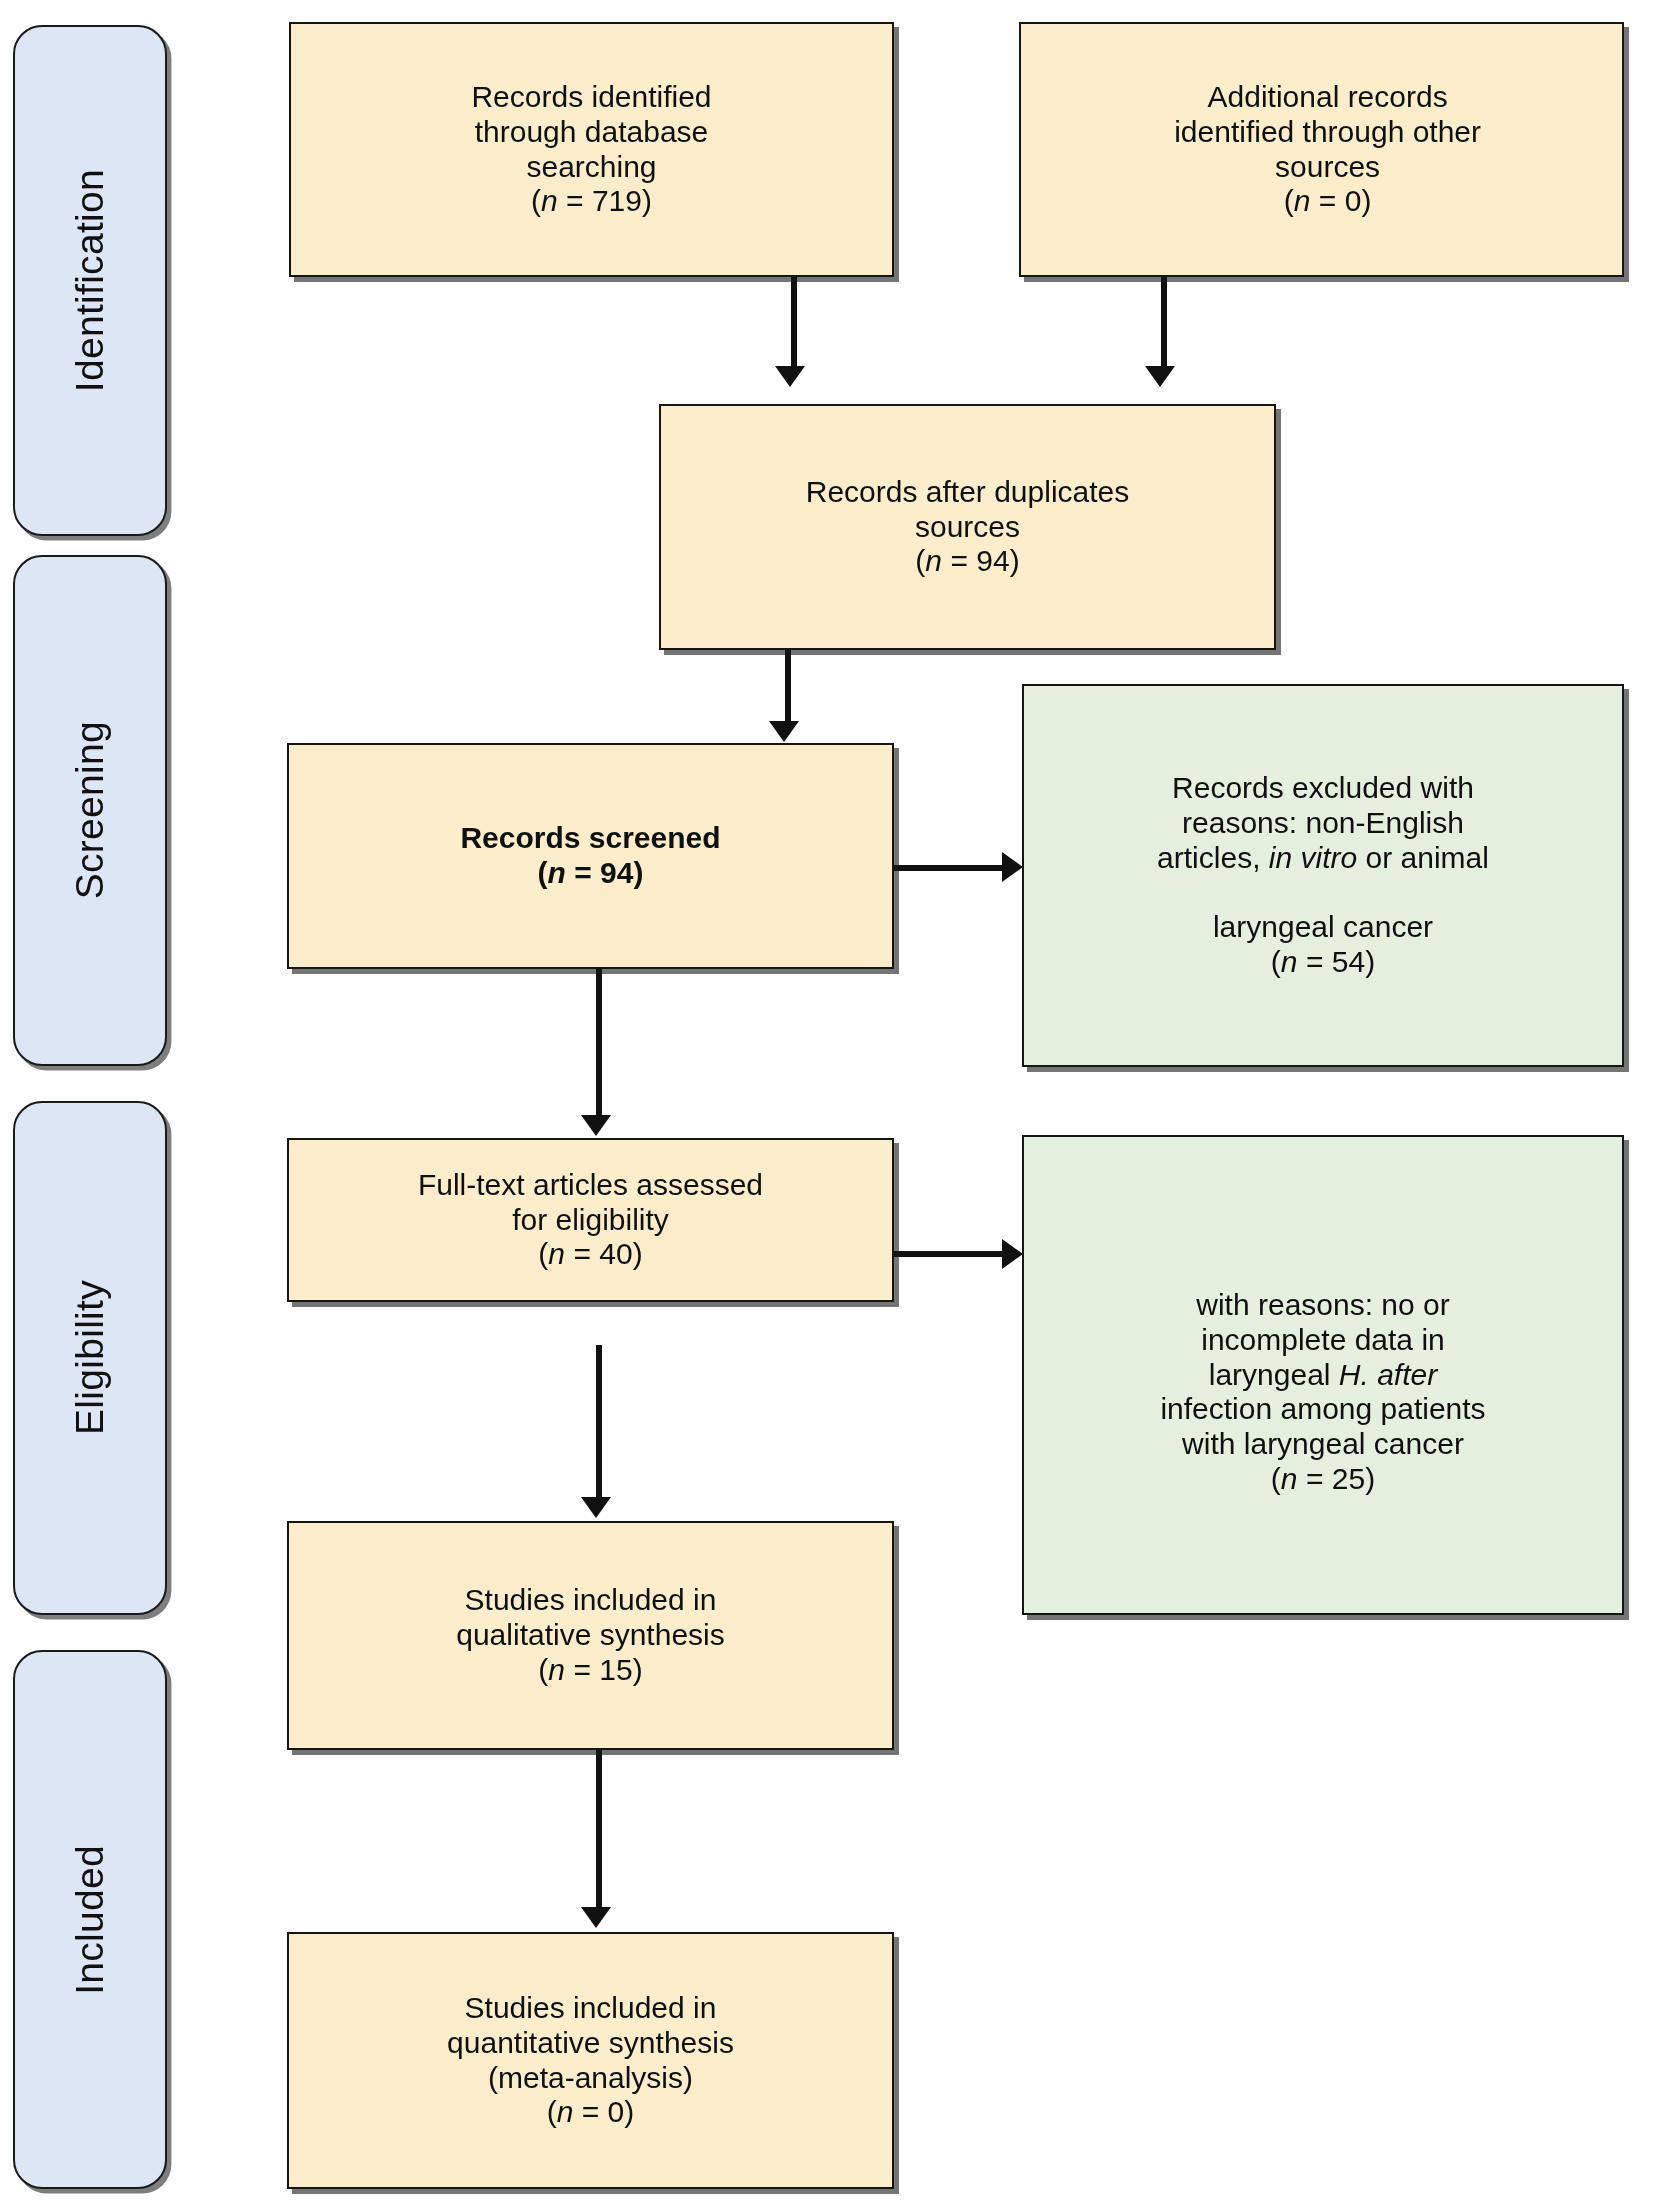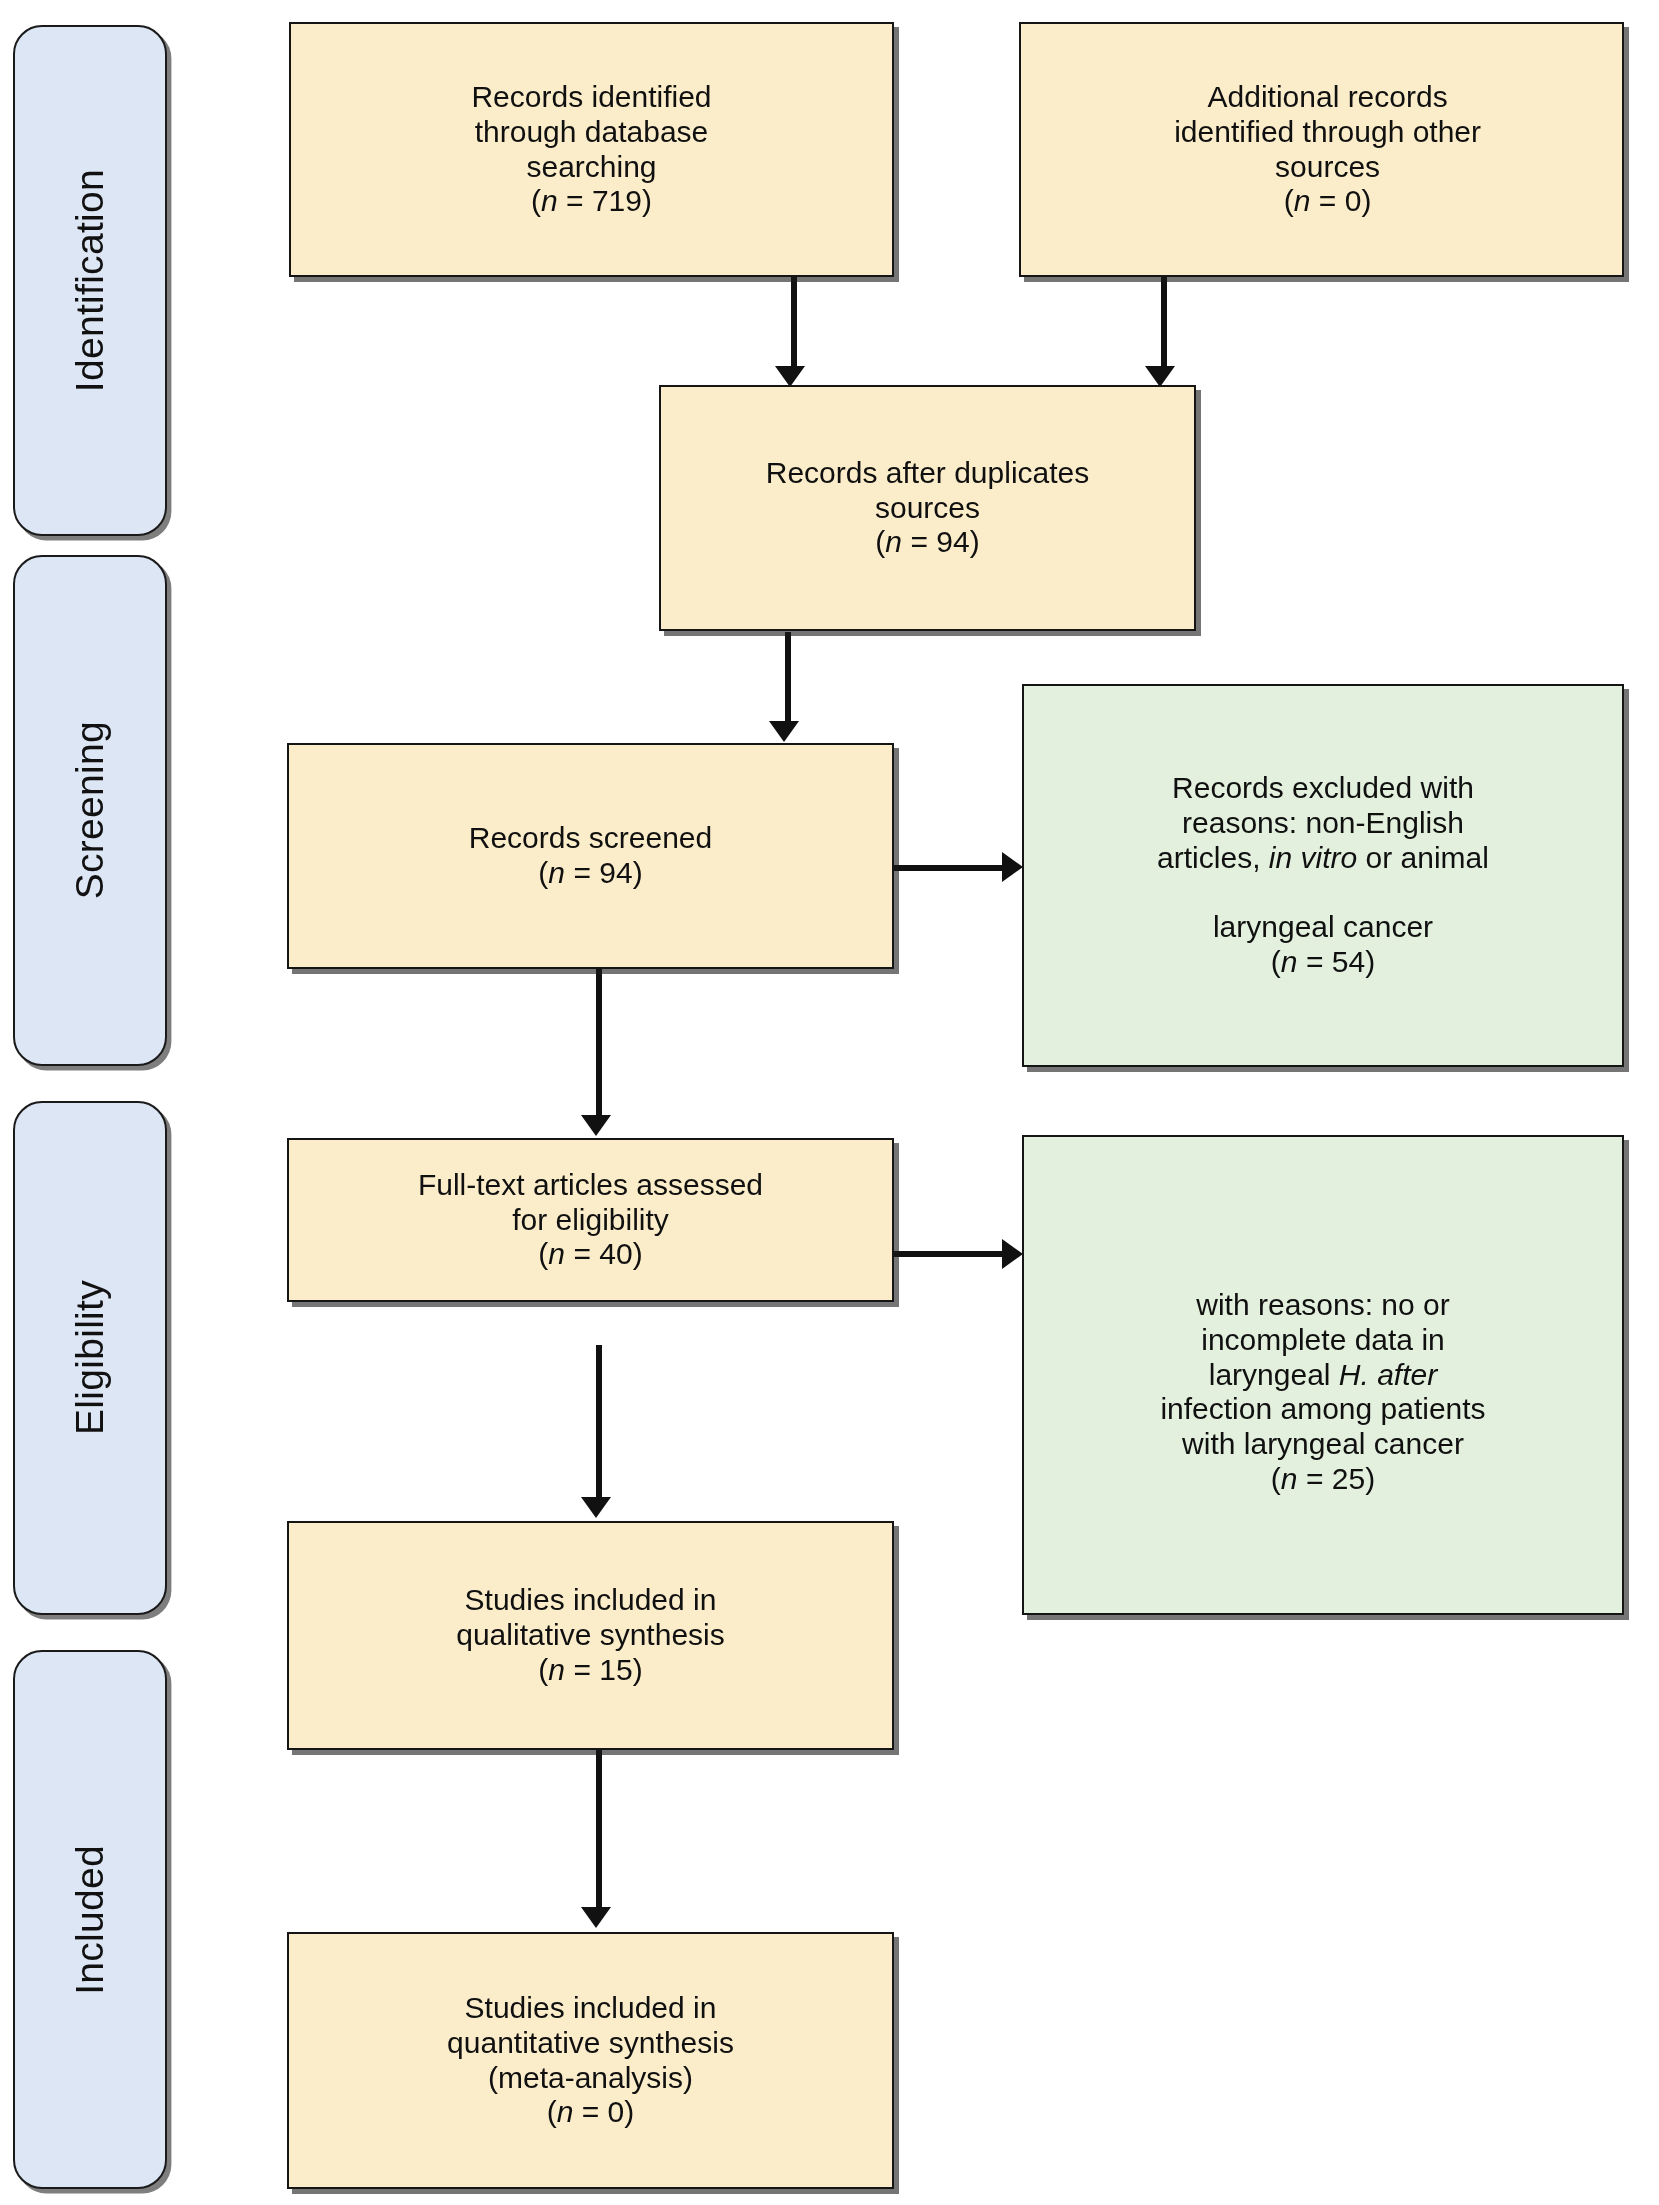--- a/index.html
+++ b/index.html
@@ -134,29 +134,29 @@
 
   <div class="flow-box yellow" style="left:1019px;top:22px;width:605px;height:255px;padding-left:21px;">
     <div class="box-text">
       <span>Additional records</span><br>
       <span>identified through other</span><br>
       <span>sources</span><br>
       <span>(<i>n</i> = <span>0</span>)</span>
     </div>
   </div>
 
-  <div class="flow-box yellow" style="left:659px;top:385px;width:537px;height:246px;">
+  <div class="flow-box yellow" style="left:659px;top:404px;width:617px;height:246px;">
     <div class="box-text">
       <span>Records after duplicates</span><br>
       <span>sources</span><br>
       <span>(<i>n</i> = <span>94</span>)</span>
     </div>
   </div>
 
-  <div class="flow-box yellow" style="left:287px;top:743px;width:607px;height:226px;">
+  <div class="flow-box yellow" style="left:287px;top:743px;width:607px;height:226px;font-weight:bold;">
     <div class="box-text">
       <span>Records screened</span><br>
       <span>(<i>n</i> = <span>94</span>)</span>
     </div>
   </div>
 
   <div class="flow-box green" style="left:1022px;top:684px;width:602px;height:383px;">
     <div class="box-text">
       <span>Records excluded with</span><br>
       <span>reasons: non-English</span><br>

